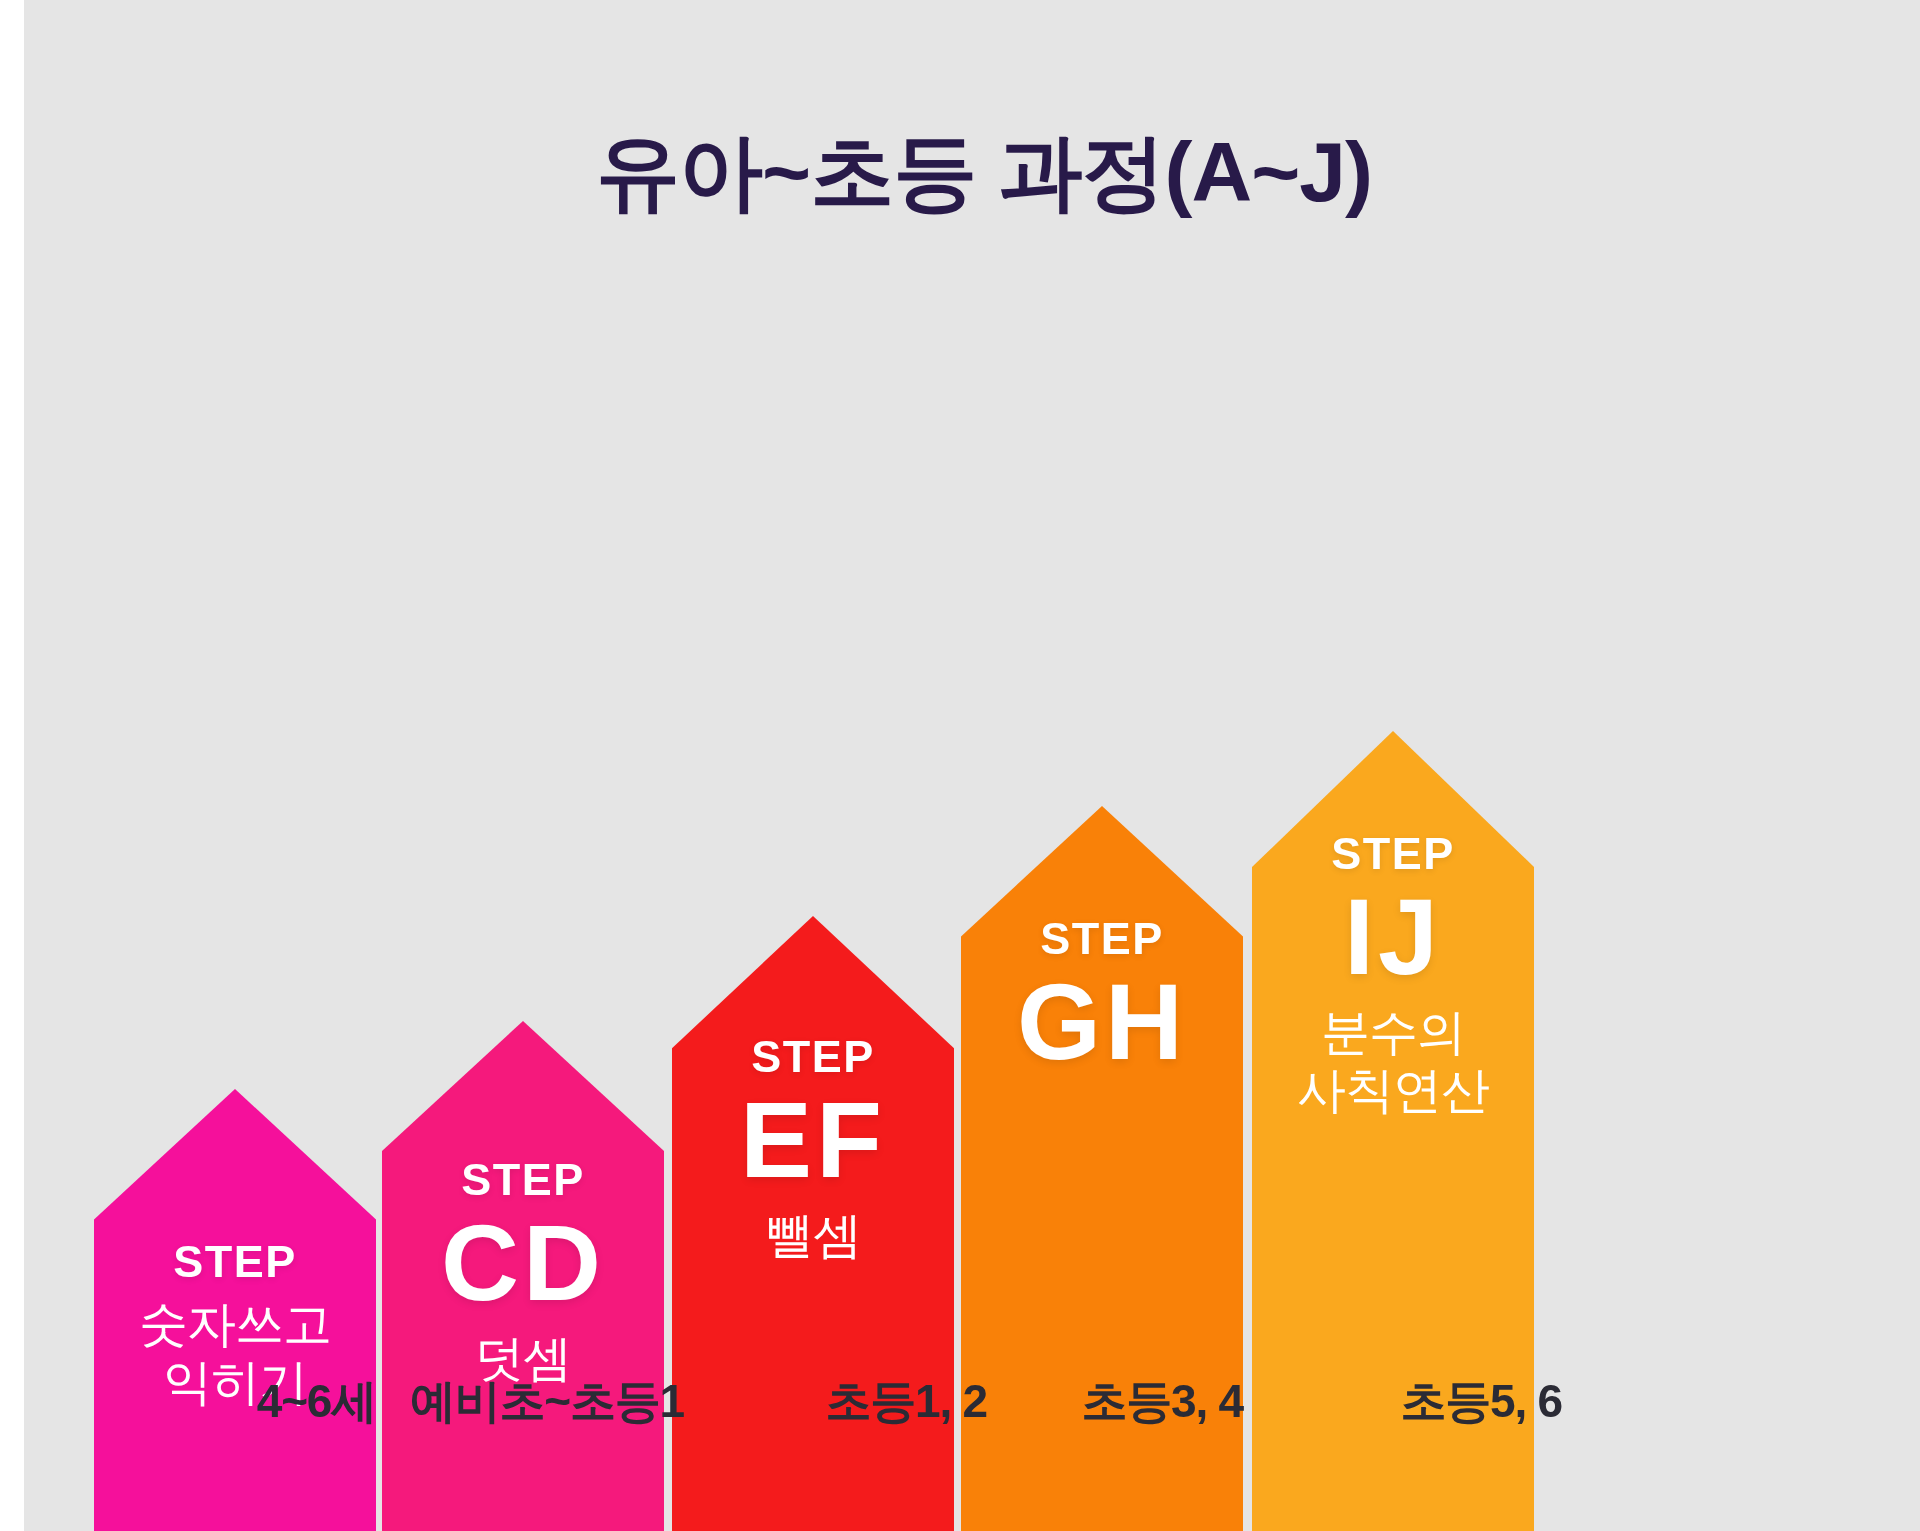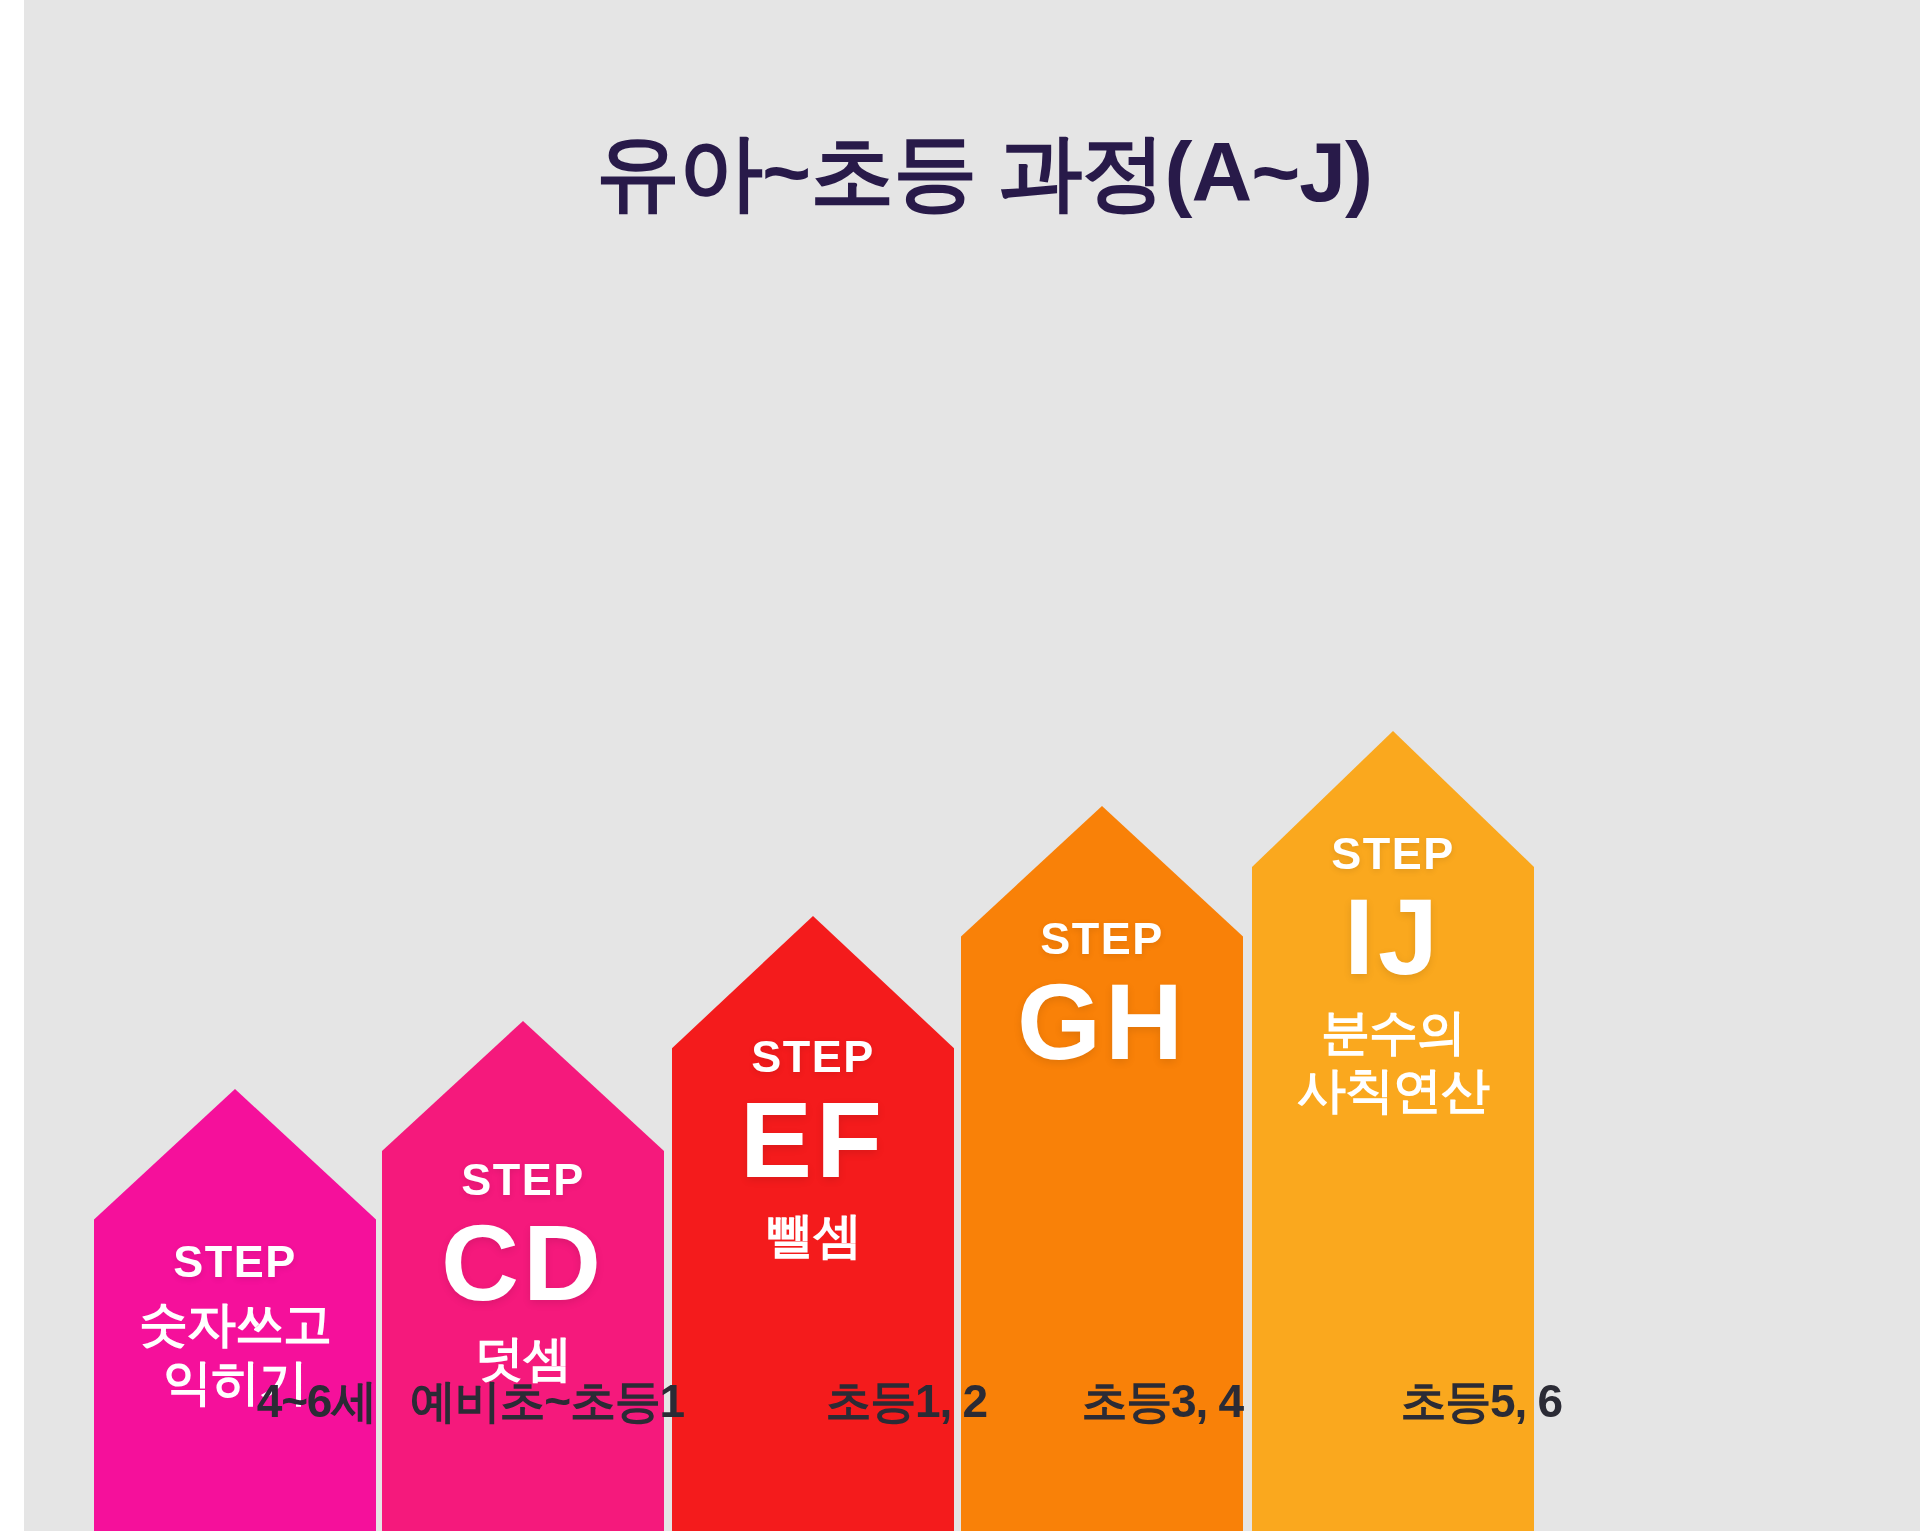--- a/index.html
+++ b/index.html
@@ -92,21 +92,21 @@
     font-weight: 800;
     font-size: 108px;
     letter-spacing: 4px;
     line-height: 1.02;
     color: #ffffff;
     margin-top: 6px;
     text-shadow: 0 3px 8px rgba(0,0,0,0.10);
   }
 
   .desc {
-    font-weight: 700;
+    font-weight: 400;
     font-size: 49px;
     line-height: 1.18;
     color: #ffffff;
     margin-top: 12px;
     letter-spacing: -1px;
     white-space: pre-line;
   }
 
   
   .caption {

